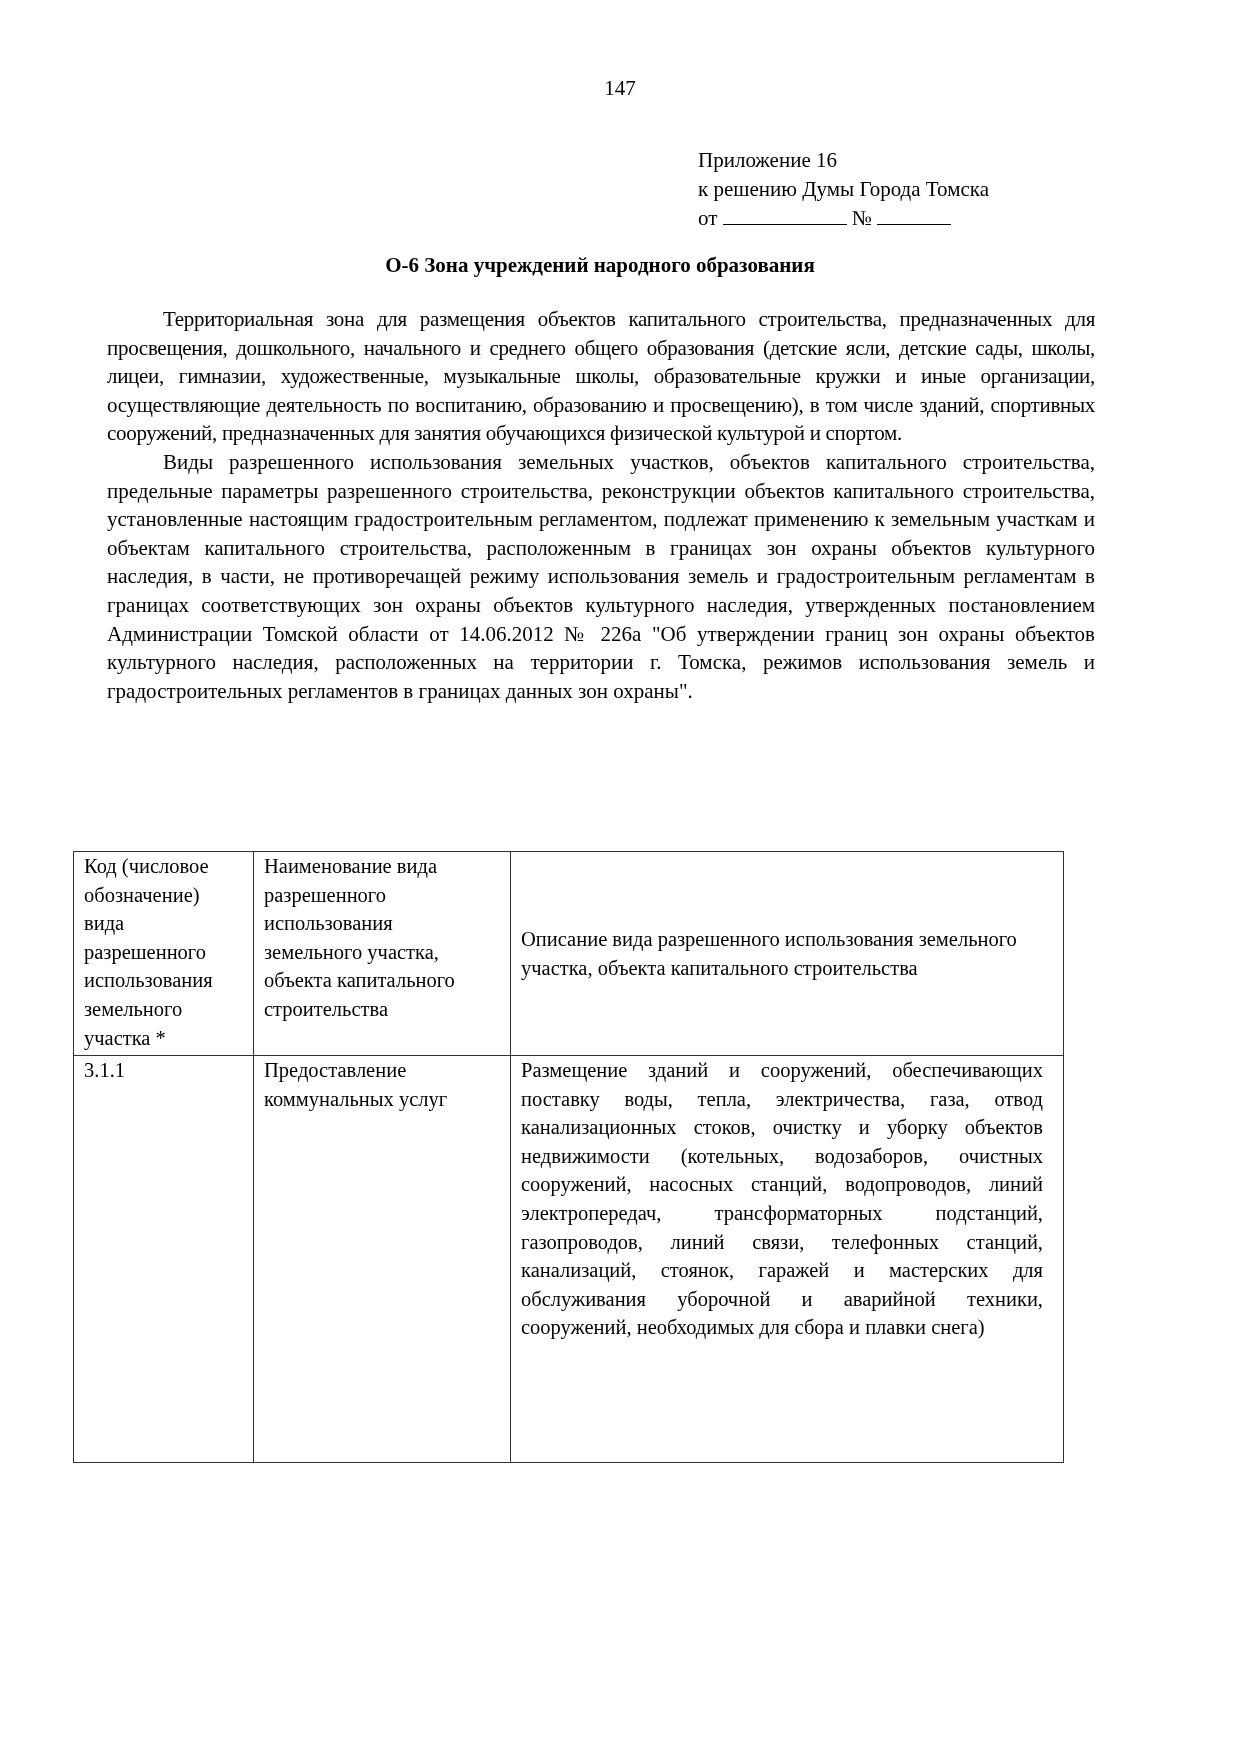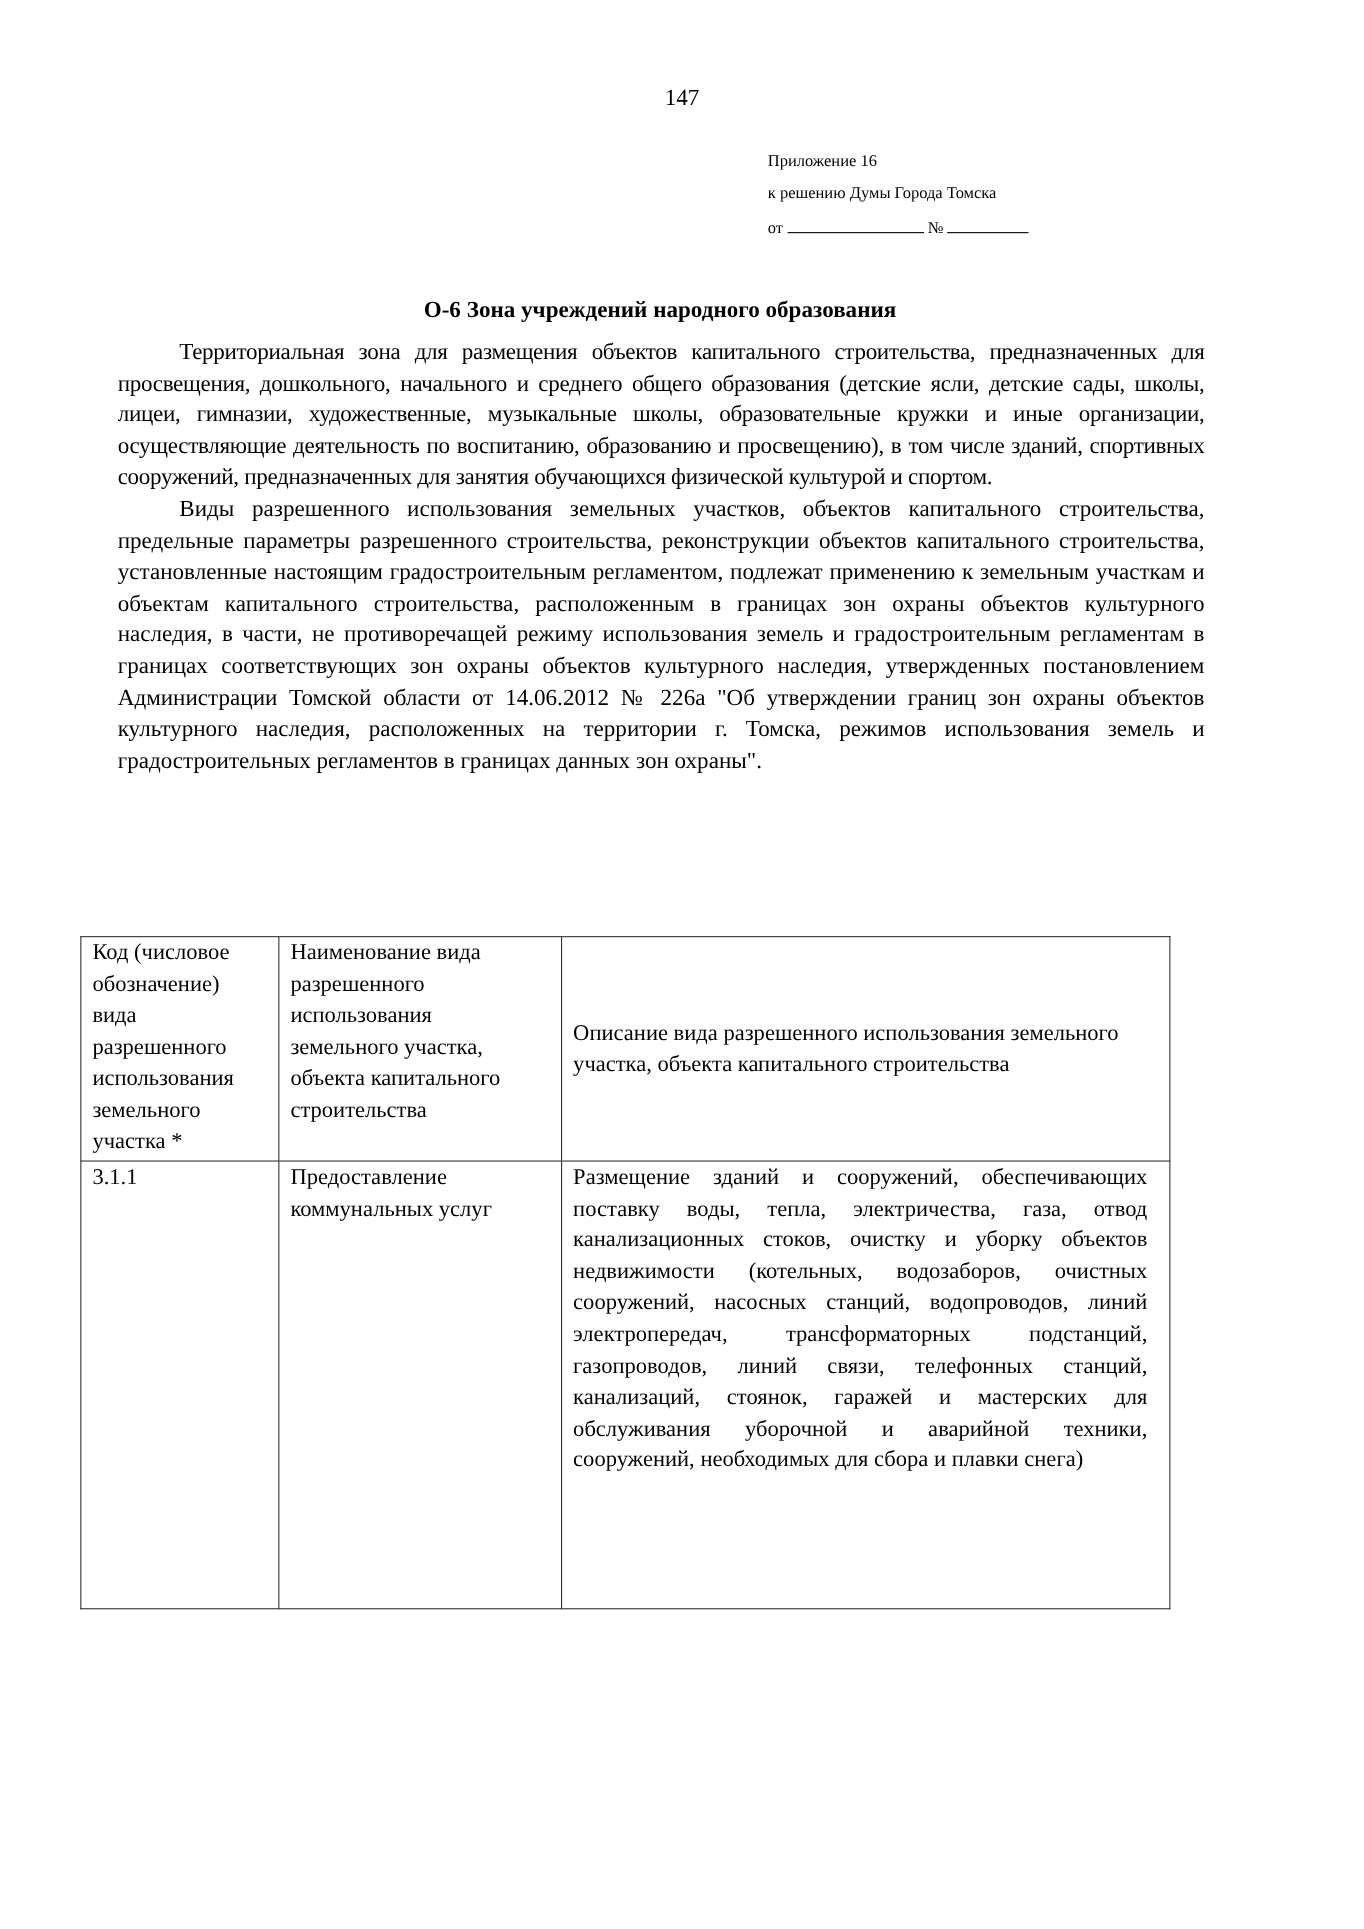--- a/index.html
+++ b/index.html
@@ -19,36 +19,36 @@
       position: absolute;
       top: 76px;
       left: 0;
       width: 1240px;
       text-align: center;
       font-size: 21px;
       line-height: 24px;
     }
     .appendix {
       position: absolute;
-      top: 133px;
+      top: 146px;
       left: 698px;
-      font-size: 15px;
+      font-size: 21px;
       line-height: 29px;
       white-space: nowrap;
       font-family: Liberation Serif, serif;
     }
     .appendix .blank {
       display: inline-block;
       border-bottom: 1px solid #000;
       height: 20px;
       vertical-align: baseline;
     }
     .title {
       position: absolute;
-      top: 268px;
+      top: 252px;
       left: 0;
       width: 1200px;
       text-align: center;
       font-size: 21px;
       font-weight: bold;
       line-height: 26px;
     }
     .body-text {
       position: absolute;
       top: 305px;

